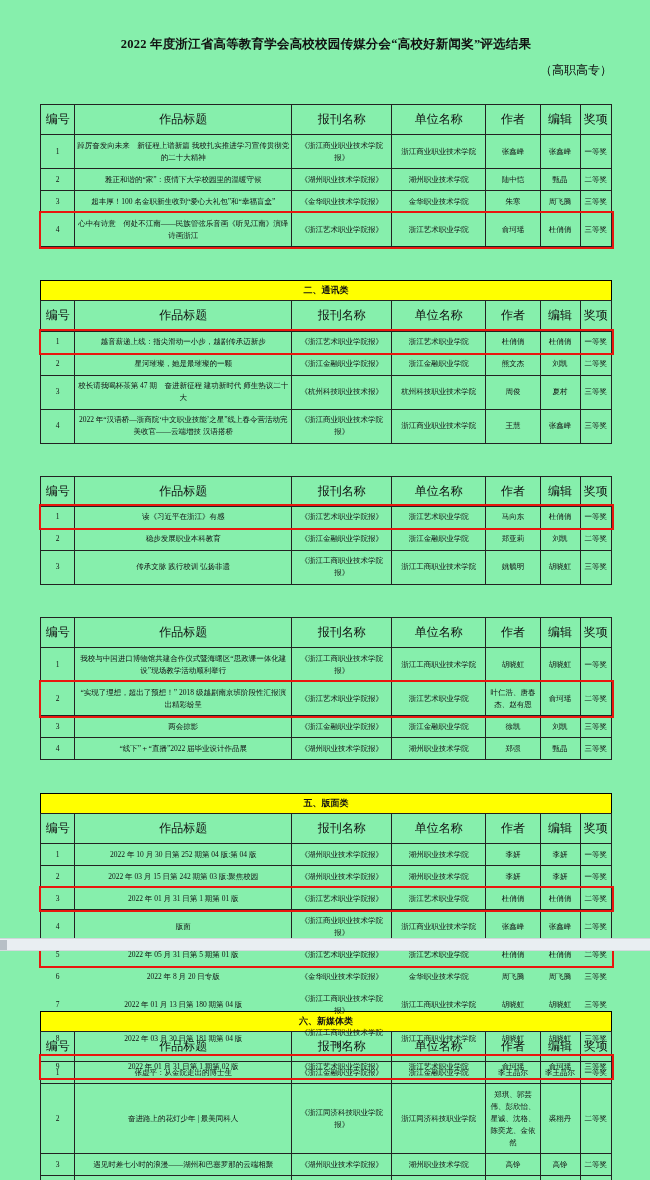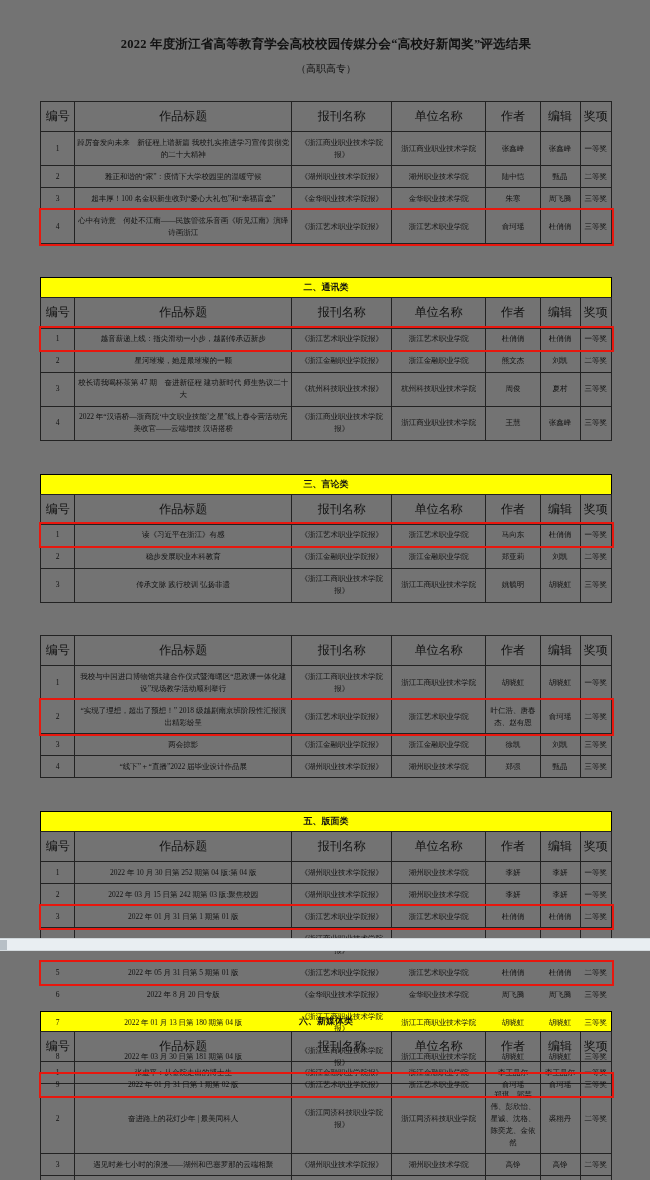--- a/index.html
+++ b/index.html
@@ -1,35 +1,35 @@
 <!DOCTYPE html>
 <html><head>
 <meta charset="utf-8">
 <style>
   html,body{margin:0;padding:0;background:#fff;}
   body{
     width:650px;height:1180px;overflow:hidden;
     font-family:"Liberation Serif","DejaVu Serif",serif;
     color:#111;
   }
-  .page{background:#737373;box-sizing:border-box;}
+  .page{background:#86efac;box-sizing:border-box;}
   .page1{padding:36px 38px 0 40px;height:938px;}
   .page2{padding:60px 38px 0 40px;height:229px;}
   .page-gap{
     position:relative;height:13px;
     background:#e9eef2;
     border-top:1px solid #cfd6da;border-bottom:1px solid #d4dade;
     box-sizing:border-box;
   }
   .gap-notch{position:absolute;left:0;top:1px;width:7px;height:10px;background:#b7bfc6;}
   .doc-title{
     text-align:center;font-weight:bold;font-size:12.5px;line-height:1.3;
     margin:0 0 10px 0;letter-spacing:.2px;
   }
-  .doc-subtitle{text-align:center;font-size:10px;margin:0 0 26px 0;}
+  .doc-subtitle{text-align:right;font-size:12px;margin:0 0 26px 0;}
   .section{margin-top:33px;}
   .section:first-of-type{margin-top:0;}
   .sec-head{
     background:#ffff00;border:1px solid #000;
     text-align:center;font-weight:bold;font-size:9px;
     padding:3px 0;box-sizing:border-box;
   }
   table{width:100%;border-collapse:collapse;table-layout:fixed;margin-top:-1px;}
   th,td{
     border:1px solid #222;text-align:center;vertical-align:middle;
@@ -170,21 +170,20 @@
               <td>浙江商业职业技术学院</td>
               <td>王慧</td>
               <td>张鑫峰</td>
               <td>三等奖</td>
             </tr>
           </tbody>
     </table>
   </div>
 
   <div class="section">
-    <div class="sec-head">三、言论类</div>
     <table>
       <colgroup>
         <col class="c-no">
             <col class="c-title">
             <col class="c-paper">
         <col class="c-unit">
             <col class="c-author">
             <col class="c-editor">
             <col class="c-award">
       </colgroup>

